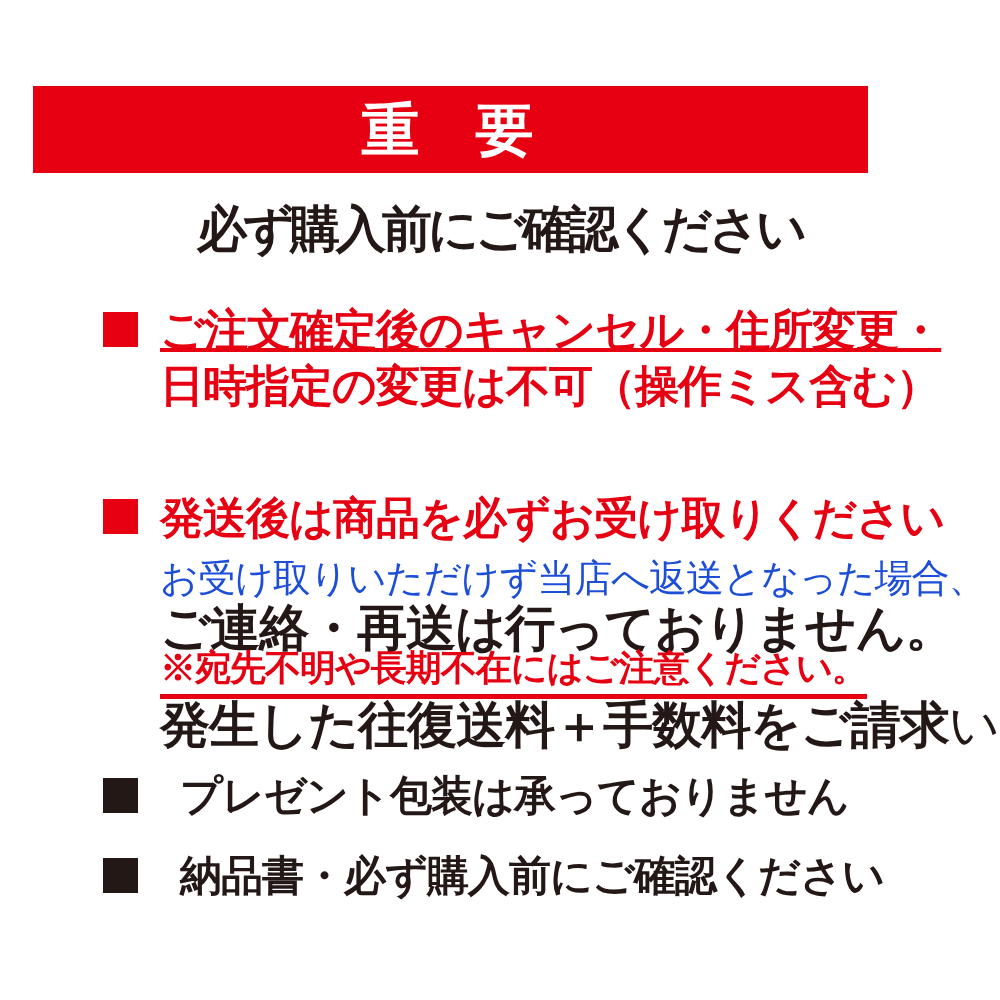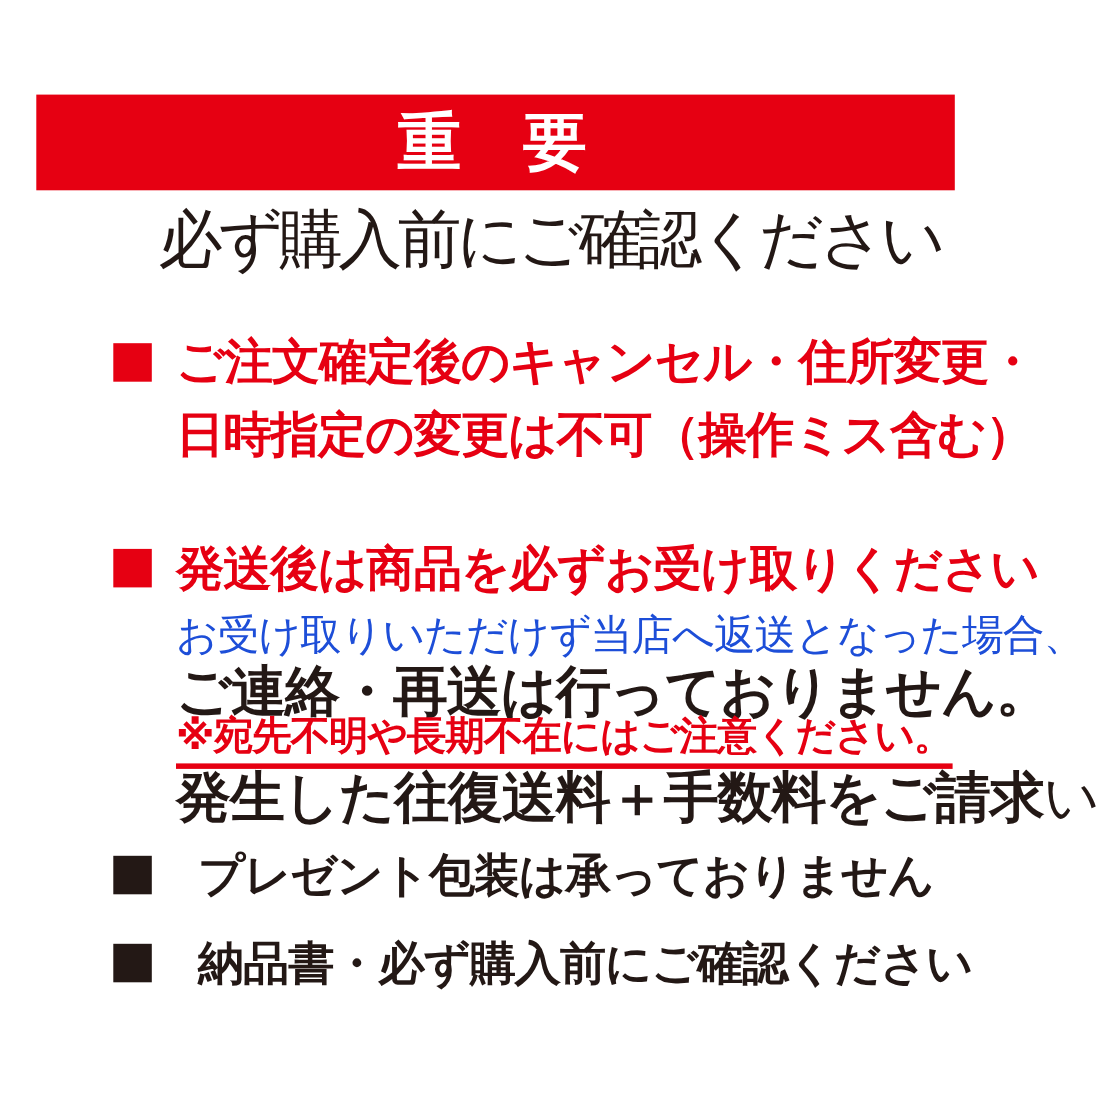--- a/index.html
+++ b/index.html
@@ -37,24 +37,24 @@
     word-spacing: 28px;
     line-height: 1;
   }
 
   
   .headline {
     position: absolute;
     left: 0;
     right: 0;
     top: 186px;
-    margin: 0;
+    margin: 16px;
     text-align: center;
-    font-size: 58px;
-    font-weight: 400;
+    font-size: 50px;
+    font-weight: 700;
     letter-spacing: -4px;
     line-height: 1.1;
     color: #231815;
     white-space: nowrap;
   }
 
   
   .bullet {
     position: absolute;
     left: 103px;
@@ -97,20 +97,21 @@
     text-align: center;
   }
   .red-underline {
     color: #e60012;
     font-size: 36px;
     font-weight: 600;
     letter-spacing: -1px;
     display: inline-block;
     padding-bottom: 5px;
     border-bottom: 5px solid #e60012;
+    font-family: Liberation Serif, serif;
   }
   .mixed-line .bold-part   { font-weight: bold; }
   .mixed-line .regular-part{ font-weight: normal; }
   .black-title {
     color: #231815;
     font-weight: bold;
     font-size: 42px;
     letter-spacing: -1px;
     margin-left: 20px;
   }
@@ -120,22 +121,22 @@
 
 <div class="page">
 
   <div class="banner">
     <span class="banner-text">重 要</span>
   </div>
 
   <h1 class="headline">必ず購入前にご確認ください</h1>
 
   <span class="bullet red" style="top:312px;"></span>
-  <div class="line red-title" style="top:305px;">ご注文確定後のキャンセル・住所変更・</div>
-  <div class="line red-title" style="top:371px;">日時指定の変更は不可（操作ミス含む）</div>
+  <div class="line red-title" style="top:305px;text-decoration:underline;">ご注文確定後のキャンセル・住所変更・</div>
+  <div class="line red-title" style="top:361px;">日時指定の変更は不可（操作ミス含む）</div>
 
   <span class="bullet red" style="top:499px;"></span>
   <div class="line red-title" style="top:493px;">発送後は商品を必ずお受け取りください</div>
   <div class="line body-regular" style="top:557px;">お受け取りいただけず当店へ返送となった場合、</div>
   <div class="line body-bold" style="top:600px;">ご連絡・再送は行っておりません。</div>
   <div class="line" style="top:648px;">
     <span class="red-underline">※宛先不明や長期不在にはご注意ください。</span>
   </div>
   <div class="line body-bold mixed-line" style="top:697px;"><span class="bold-part">発生した往復送料＋手数料をご請求</span><span class="regular-part">いたします。</span></div>
 

